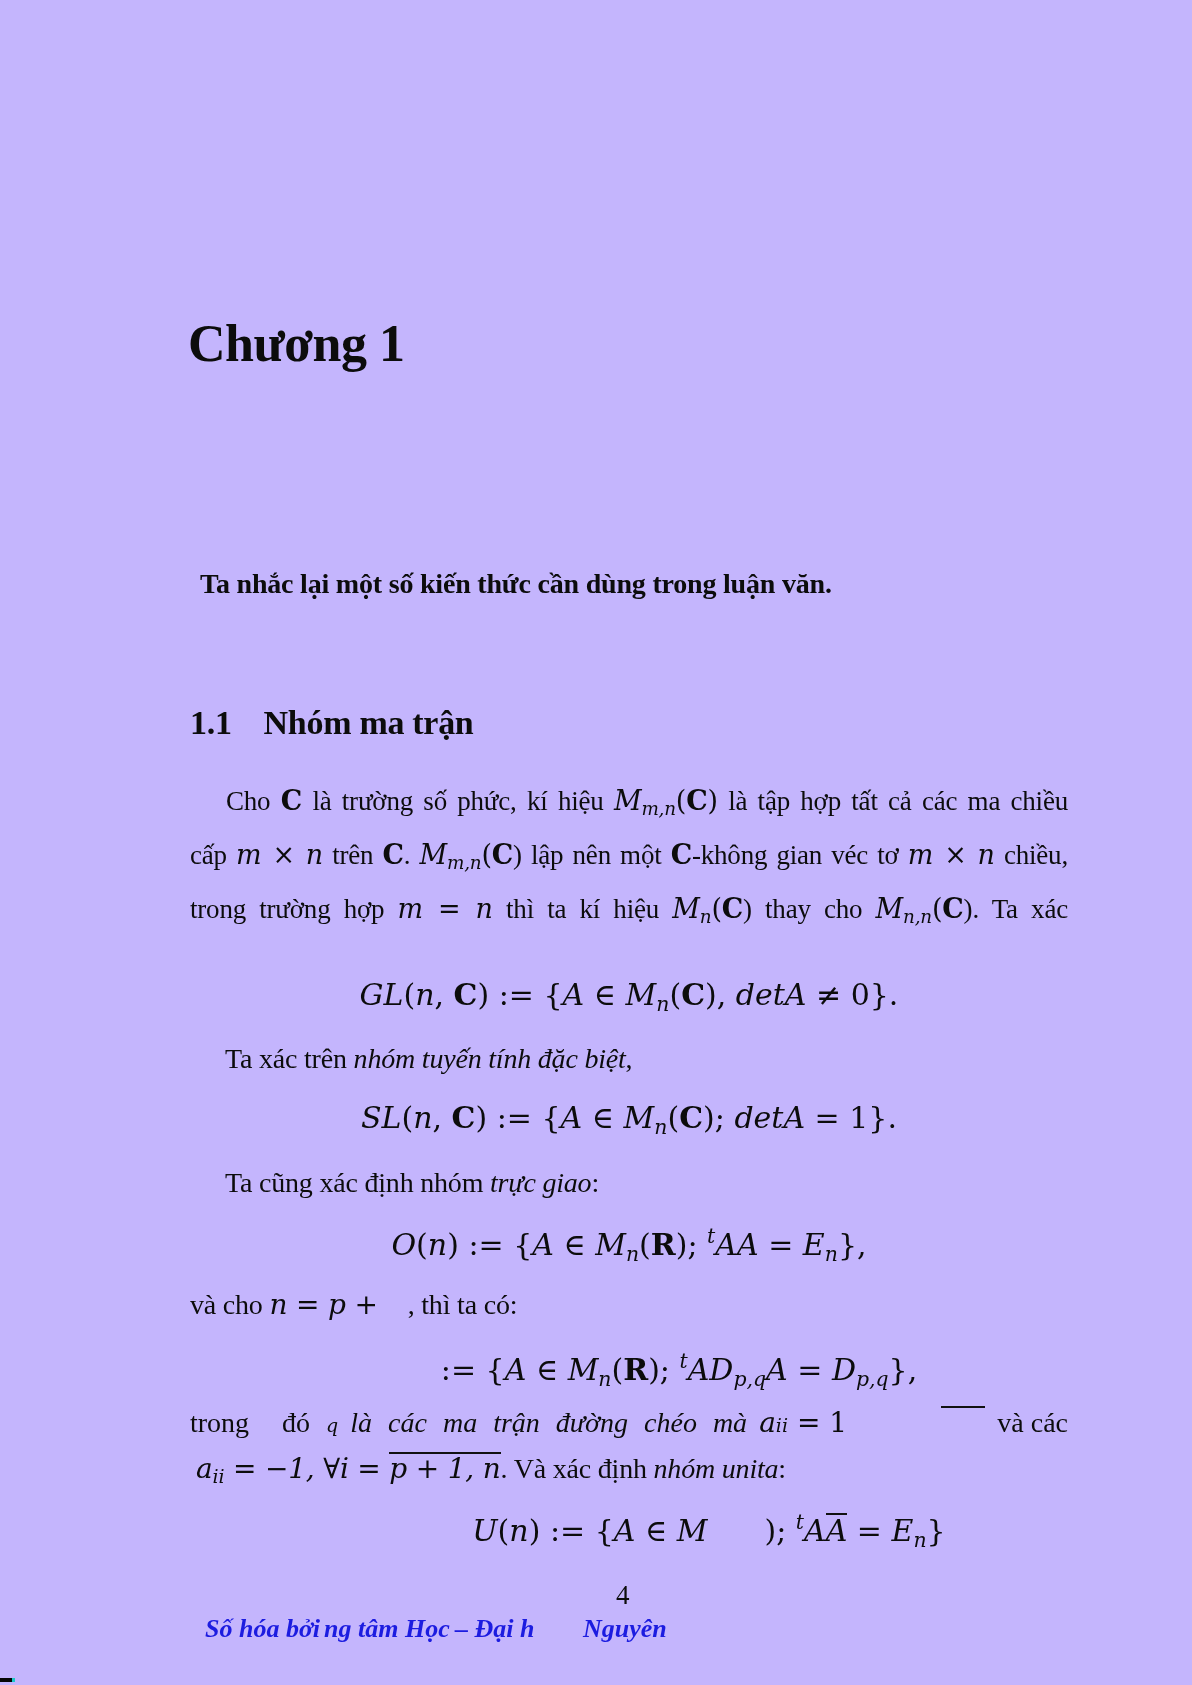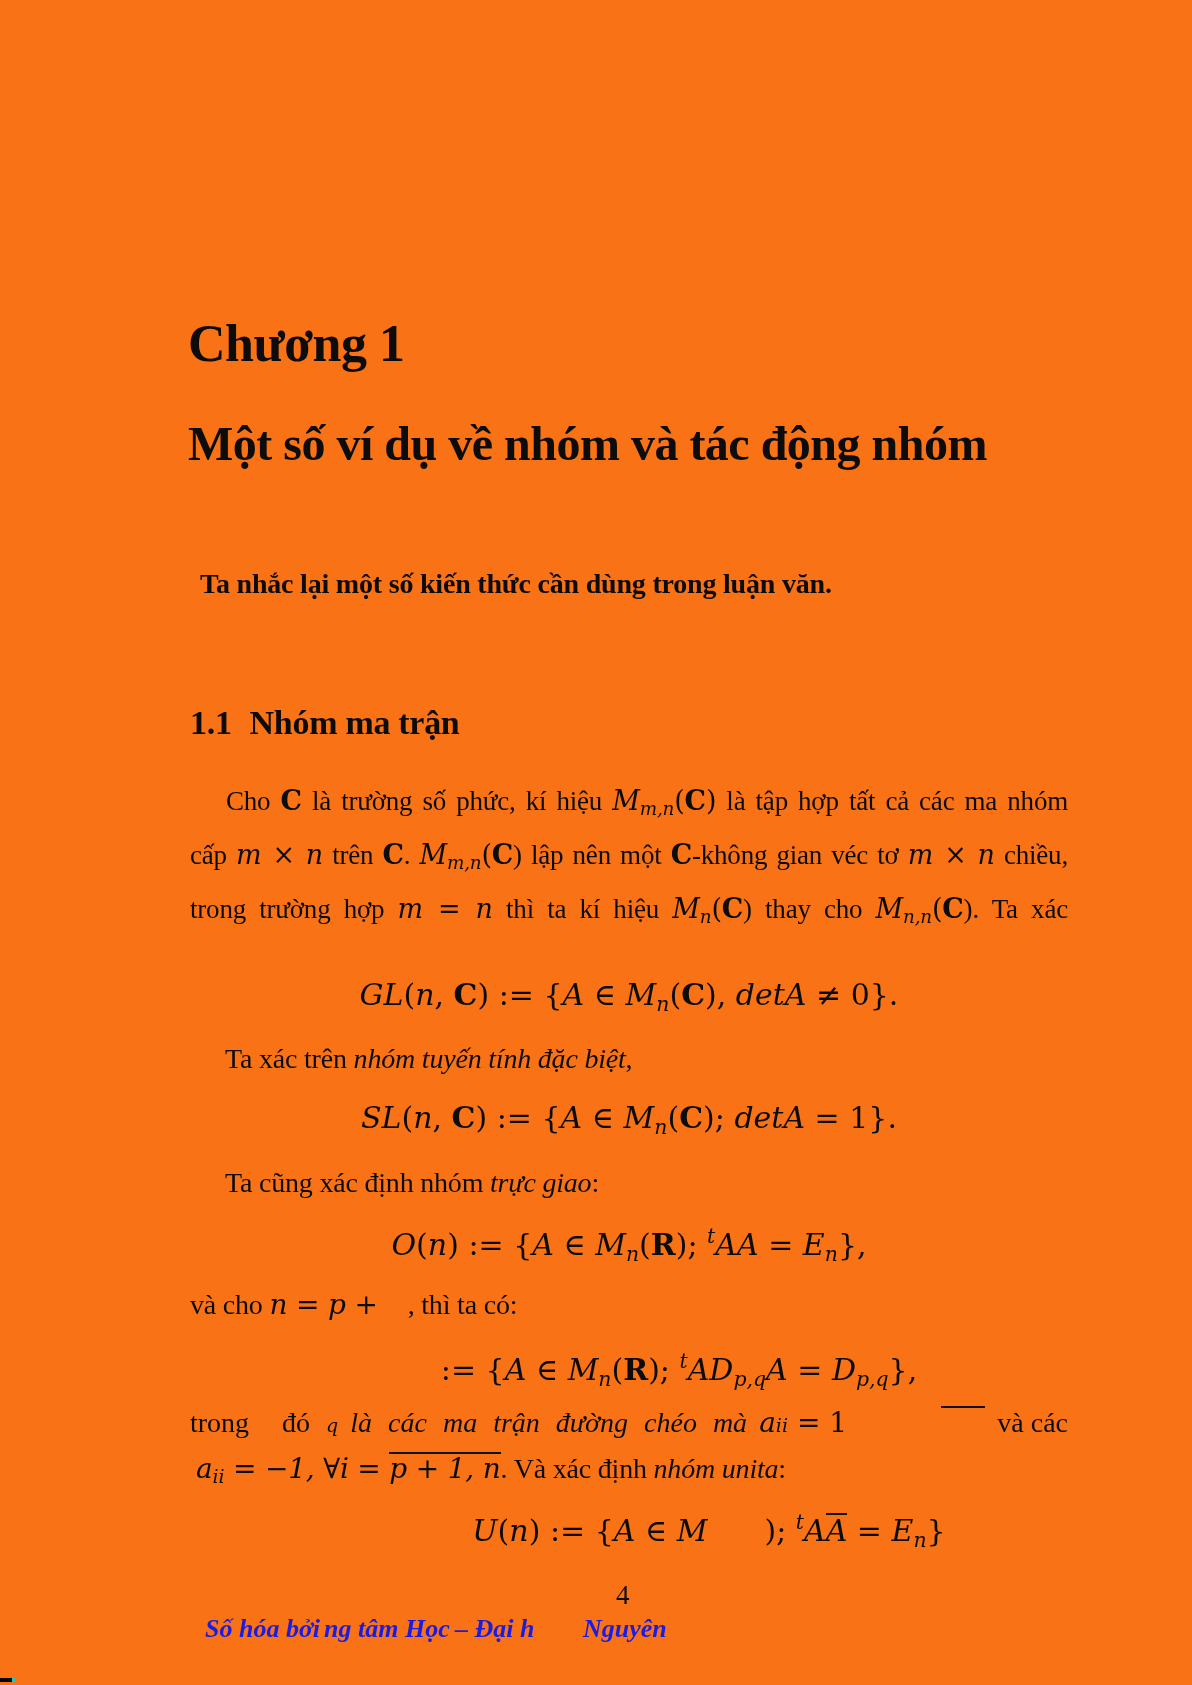--- a/index.html
+++ b/index.html
@@ -1,30 +1,30 @@
 <!DOCTYPE html>
 <html><head>
 <meta charset="utf-8">
 <style>
   html,body{margin:0;padding:0;background:#ffffff;}
   #page{
     position:relative;
     width:1192px;height:1685px;
-    background:#f97316;
+    background:#c4b5fd;
     overflow:hidden;
     font-family:"Liberation Serif","DejaVu Serif",serif;
     color:#0c0c0c;
   }
   .abs{position:absolute;}
   
   .chapter-label{left:188px;top:318px;font-size:52px;font-weight:bold;letter-spacing:-0.5px;line-height:1;}
   .chapter-title{left:188px;top:418px;font-size:48px;font-weight:bold;letter-spacing:-0.5px;line-height:1.1;white-space:nowrap;}
   .intro{left:200px;top:568px;font-size:28px;letter-spacing:-0.2px;font-weight:bold;}
   .section-heading{left:190px;top:704px;font-size:34px;font-weight:bold;letter-spacing:-0.3px;}
-  .section-heading .num{margin-right:18px;}
+  .section-heading .num{margin-right:32px;}
   
   .para{left:190px;top:778px;width:878px;font-size:27px;letter-spacing:-0.2px;}
   .pline{line-height:46px;text-align:justify;text-align-last:justify;white-space:normal;}
   .pline.first{text-indent:36px;}
   .pline.last{text-align:left;text-align-last:left;}
   
   .sent{font-size:28px;letter-spacing:-0.2px;line-height:1.2;white-space:nowrap;}
   .s2{left:225px;top:1042px;}
   .s3{left:225px;top:1166px;}
   .s4{left:190px;top:1288px;}
@@ -62,30 +62,29 @@
   
   .artifact{left:0;top:1678px;width:12px;height:4px;background:#050505;border-right:3px solid #19c7c7;}
 </style>
 </head>
 <body>
 
 <div id="page">
 
   <div class="abs chapter-label">Chương 1</div>
 
-  <div class="abs chapter-title">Một số ví dụ về nhóm và tác động nhóm</div>
 
   <div class="abs intro">Ta nhắc lại một số kiến thức cần dùng trong luận văn.</div>
 
   <div class="abs section-heading">
     <span class="num">1.1</span><span>Nhóm ma trận</span>
   </div>
 
   <div class="abs para">
-    <div class="pline first"><span>Cho </span><span class="mbf">C</span><span> là trường số phức, kí hiệu </span><span class="mi">M</span><span class="msub">m,n</span><span class="mu">(</span><span class="mbf">C</span><span class="mu">)</span><span> là tập hợp tất cả các ma nhóm</span></div>
+    <div class="pline first"><span>Cho </span><span class="mbf">C</span><span> là trường số phức, kí hiệu </span><span class="mi">M</span><span class="msub">m,n</span><span class="mu">(</span><span class="mbf">C</span><span class="mu">)</span><span> là tập hợp tất cả các ma chiều</span></div>
     <div class="pline"><span>cấp </span><span class="mi">m</span><span class="mu"> × </span><span class="mi">n</span><span> trên </span><span class="mbf">C</span><span>. </span><span class="mi">M</span><span class="msub">m,n</span><span class="mu">(</span><span class="mbf">C</span><span>) lập nên một </span><span class="mbf">C</span><span>-không gian véc tơ </span><span class="mi">m</span><span class="mu"> × </span><span class="mi">n</span><span> chiều,</span></div>
     <div class="pline"><span>trong trường hợp </span><span class="mi">m</span><span class="mu"> = </span><span class="mi">n</span><span> thì ta kí hiệu </span><span class="mi">M</span><span class="msub">n</span><span class="mu">(</span><span class="mbf">C</span><span>) thay cho </span><span class="mi">M</span><span class="msub">n,n</span><span class="mu">(</span><span class="mbf">C</span><span>). Ta xác</span></div>
   </div>
 
   <div class="abs formula f-gl"><span class="mi">GL</span><span class="mu">(</span><span class="mi">n</span><span class="mu">, </span><span class="mbf">C</span><span class="mu">) := {</span><span class="mi">A</span><span class="mu"> ∈ </span><span class="mi">M</span><span class="msub">n</span><span class="mu">(</span><span class="mbf">C</span><span class="mu">), </span><span class="mi">detA</span><span class="mu"> ≠ 0}.</span></div>
 
   <div class="abs sent s2"><span>Ta xác trên </span><span class="it">nhóm tuyến tính đặc biệt</span><span>,</span></div>
 
   <div class="abs formula f-sl"><span class="mi">SL</span><span class="mu">(</span><span class="mi">n</span><span class="mu">, </span><span class="mbf">C</span><span class="mu">) := {</span><span class="mi">A</span><span class="mu"> ∈ </span><span class="mi">M</span><span class="msub">n</span><span class="mu">(</span><span class="mbf">C</span><span class="mu">); </span><span class="mi">detA</span><span class="mu"> = 1}.</span></div>
 

